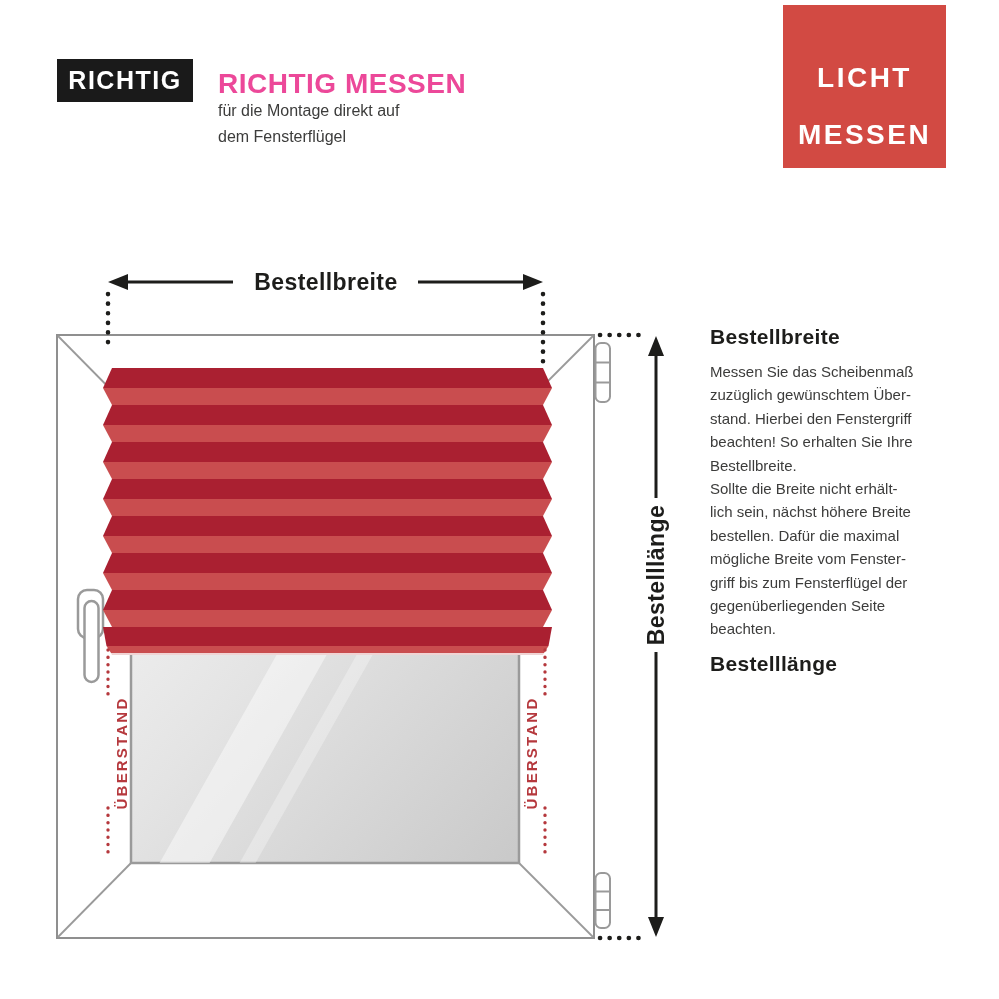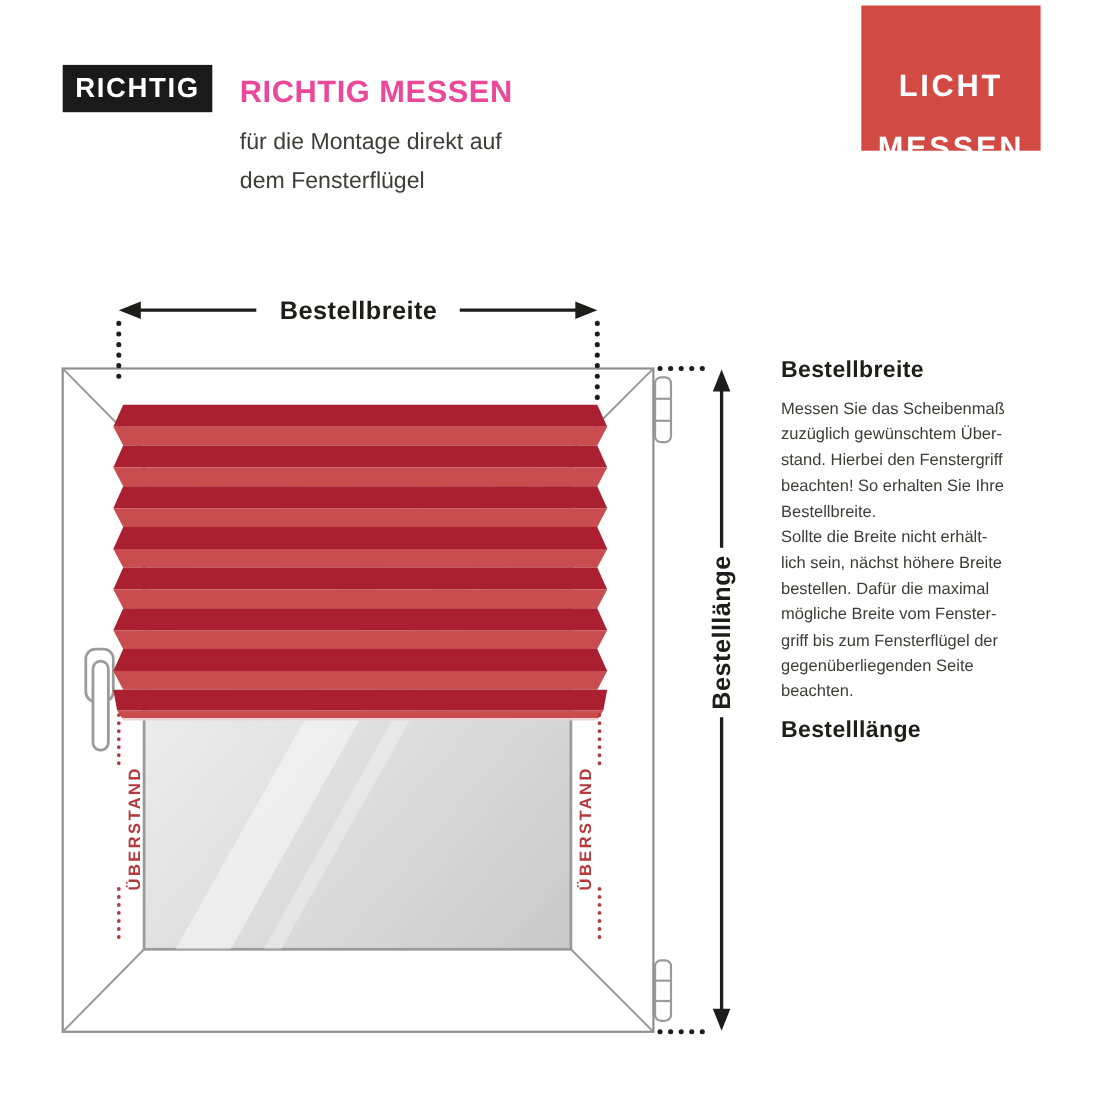--- a/index.html
+++ b/index.html
@@ -13,26 +13,26 @@
   .badge{
     position:absolute;left:57px;top:59px;width:136px;height:43px;
     background:#1a1a1a;color:#fff;display:flex;align-items:center;justify-content:center;
     font-size:25px;font-weight:bold;letter-spacing:1.5px;
   }
   .title{
     position:absolute;left:218px;top:68px;
     font-size:28px;font-weight:bold;letter-spacing:0.5px;color:#ec4899;
   }
   .subtitle{
-    position:absolute;left:218px;top:111px;
-    font-size:21px;line-height:36px;color:#3c3c3b;white-space:pre-line;
+    position:absolute;left:218px;top:98px;
+    font-size:16px;line-height:26px;color:#3c3c3b;white-space:pre-line;
   }
   
   .logo{
-    position:absolute;left:783px;top:5px;width:163px;height:132px;
+    position:absolute;left:783px;top:5px;width:163px;height:163px;
     display:flex;flex-direction:column;align-items:center;gap:32px;
   }
   .logo .word{
     color:#fff;font-weight:bold;font-size:28px;line-height:25px;letter-spacing:2.5px;
   }
   .logo .sub{
     color:#fff;font-size:11px;letter-spacing:4px;margin-top:9px;font-weight:bold;
   }
   .logo svg.sun{display:block;margin-top:20px;margin-bottom:8px;}
   

